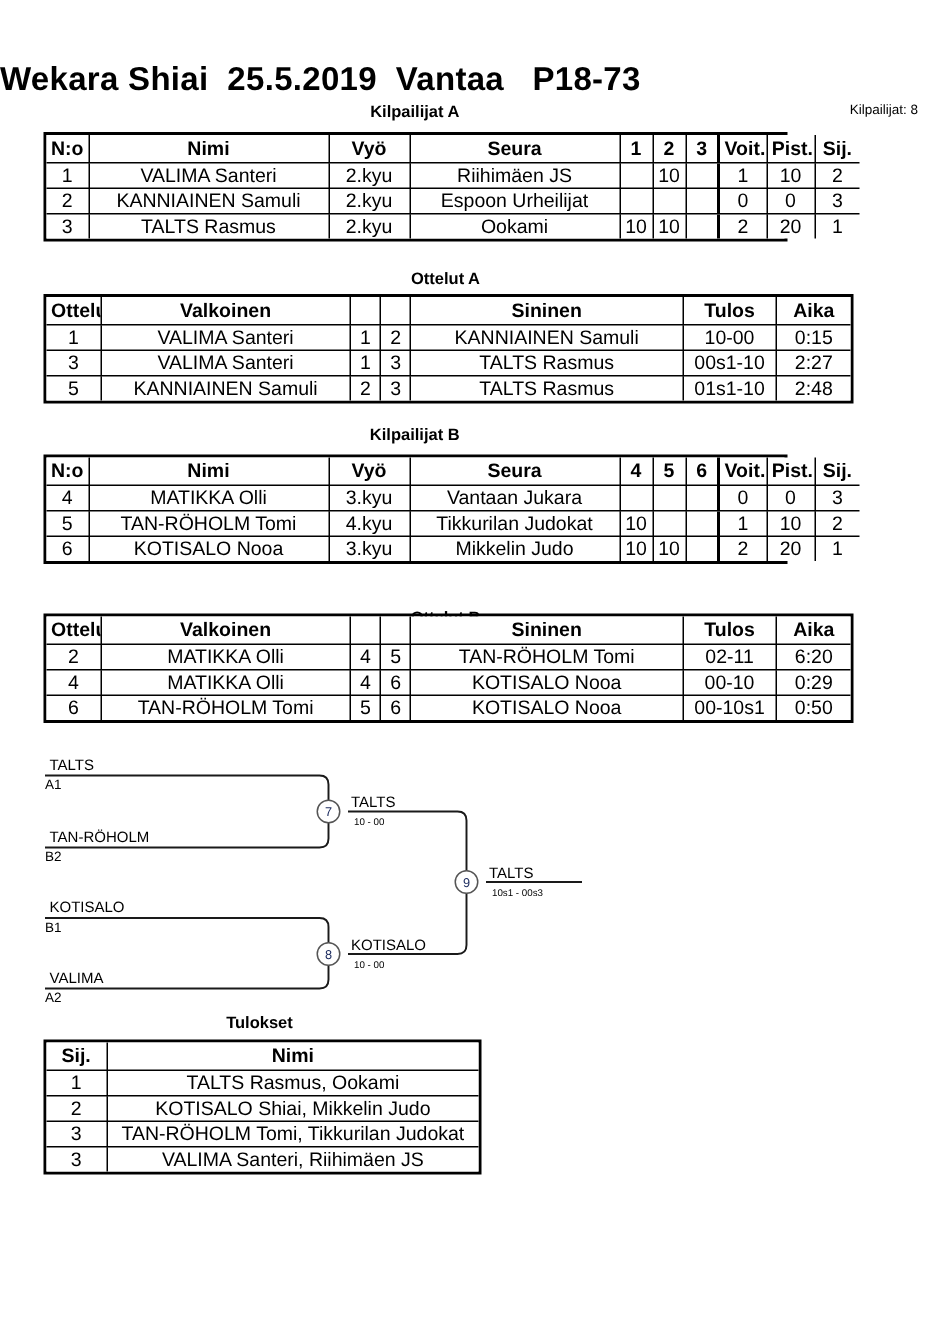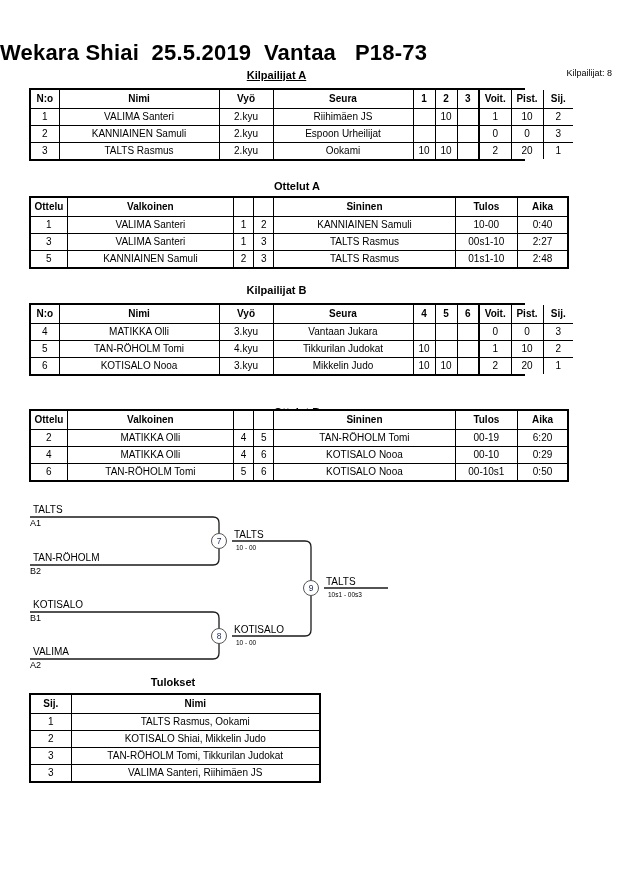--- a/index.html
+++ b/index.html
@@ -42,21 +42,21 @@
     position: absolute;
     font-size: 11px;
     font-weight: bold;
     text-align: center;
   }
 
   
   table.grid {
     position: absolute;
     border-collapse: collapse;
-    font-size: 10px;
+    font-size: 13px;
     background: #ffffff;
     table-layout: fixed;
   }
   table.grid th,
   table.grid td {
     border: 1px solid #000000;
     padding: 0 3px;
     height: 17px;
     line-height: 15px;
     box-sizing: border-box;
@@ -137,21 +137,21 @@
     stroke-width: 1;
     fill: #ffffff;
   }
 </style>
 </head>
 <body>
 
 <div class="doc-title">Wekara Shiai  25.5.2019  Vantaa   P18-73</div>
 <div class="entrants-count">Kilpailijat: 8</div>
 
-<div class="caption" style="top:69px; left:29px; width:495px;text-decoration:underline;">Kilpailijat A</div>
+<div class="caption" style="top:69px; left:29px; width:495px;">Kilpailijat A</div>
 
 <div class="tblwrap" style="left:29px; top:88px; width:492px;">
   <table class="grid">
     <colgroup>
       <col style="width:28px">
         <col style="width:160px">
         <col style="width:54px">
         <col style="width:140px">
       <col style="width:22px">
         <col style="width:22px">
@@ -236,21 +236,21 @@
       <th class="c">Tulos</th>
       <th class="c">Aika</th>
     </tr>
     <tr>
       <td class="c">1</td>
       <td class="l">VALIMA Santeri</td>
       <td class="c">1</td>
       <td class="c">2</td>
       <td class="l">KANNIAINEN Samuli</td>
       <td class="c">10-00</td>
-      <td class="c">0:40</td>
+      <td class="c">0:15</td>
     </tr>
     <tr>
       <td class="c">3</td>
       <td class="l">VALIMA Santeri</td>
       <td class="c">1</td>
       <td class="c">3</td>
       <td class="l">TALTS Rasmus</td>
       <td class="c">00s1-10</td>
       <td class="c">2:27</td>
     </tr>
@@ -358,21 +358,21 @@
       <th class="c">Sininen</th>
       <th class="c">Tulos</th>
       <th class="c">Aika</th>
     </tr>
     <tr>
       <td class="c">2</td>
       <td class="l">MATIKKA Olli</td>
       <td class="c">4</td>
       <td class="c">5</td>
       <td class="l">TAN-RÖHOLM Tomi</td>
-      <td class="c">00-19</td>
+      <td class="c">02-11</td>
       <td class="c">6:20</td>
     </tr>
     <tr>
       <td class="c">4</td>
       <td class="l">MATIKKA Olli</td>
       <td class="c">4</td>
       <td class="c">6</td>
       <td class="l">KOTISALO Nooa</td>
       <td class="c">00-10</td>
       <td class="c">0:29</td>

